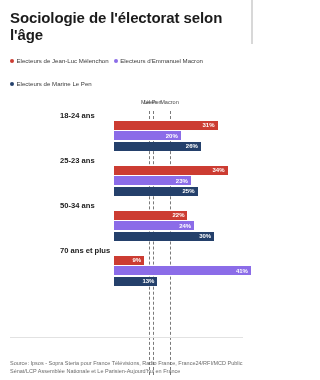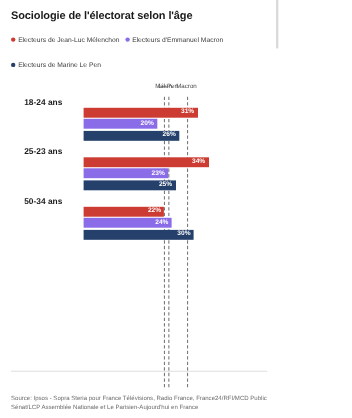--- a/index.html
+++ b/index.html
@@ -10,21 +10,21 @@
     overflow:hidden;
     position:relative;
   }
   .page{
     width:253px;height:380px;
     position:relative;
     box-sizing:border-box;
     padding:0;
   }
   .title{
-    font-size:10px;
+    font-size:15px;
     font-weight:bold;
     color:#1b1b1b;
     letter-spacing:-0.1px;
     padding:9px 10px 0 10px;
     line-height:1.15;
   }
   .legend{
     padding:5px 10px 0 10px;
     line-height:1.45;
   }
@@ -66,20 +66,21 @@
     position:absolute;
     top:0px;
     font-size:5.6px;
     color:#4a4a4a;
     transform:translateX(-50%);
     white-space:nowrap;
   }
   .groups{
     position:relative;
     padding-top:12px;
+    padding-left:38px;
   }
   .group{
     position:relative;
     height:45px;
   }
   .group-label{
     position:absolute;
     left:22px;
     top:0px;
     font-size:7.6px;
@@ -218,19 +219,39 @@
                 <span class="barlabel">24%</span>
               </div>
             </div>
             <div class="barrow">
               <div class="bar" style="width: 100.2px; background: rgb(36, 64, 107);">
                 <span class="barlabel">30%</span>
               </div>
             </div>
           </div>
         </div>
+        <div class="group">
+          <div class="group-label">70 ans et plus</div>
+          <div class="bars">
+            <div class="barrow">
+              <div class="bar" style="width: 30.06px; background: rgb(204, 60, 50);">
+                <span class="barlabel">9%</span>
+              </div>
+            </div>
+            <div class="barrow">
+              <div class="bar" style="width: 136.94px; background: rgb(139, 108, 232);">
+                <span class="barlabel">41%</span>
+              </div>
+            </div>
+            <div class="barrow">
+              <div class="bar" style="width: 43.42px; background: rgb(36, 64, 107);">
+                <span class="barlabel">13%</span>
+              </div>
+            </div>
+          </div>
+        </div>
       </div>
   </div>
 
   <div class="rule"></div>
   <div class="source">Source: Ipsos - Sopra Steria pour France Télévisions, Radio France, France24/RFI/MCD Public Sénat/LCP Assemblée Nationale et Le Parisien-Aujourd'hui en France</div>
 
 </div>
 
 </body></html>

